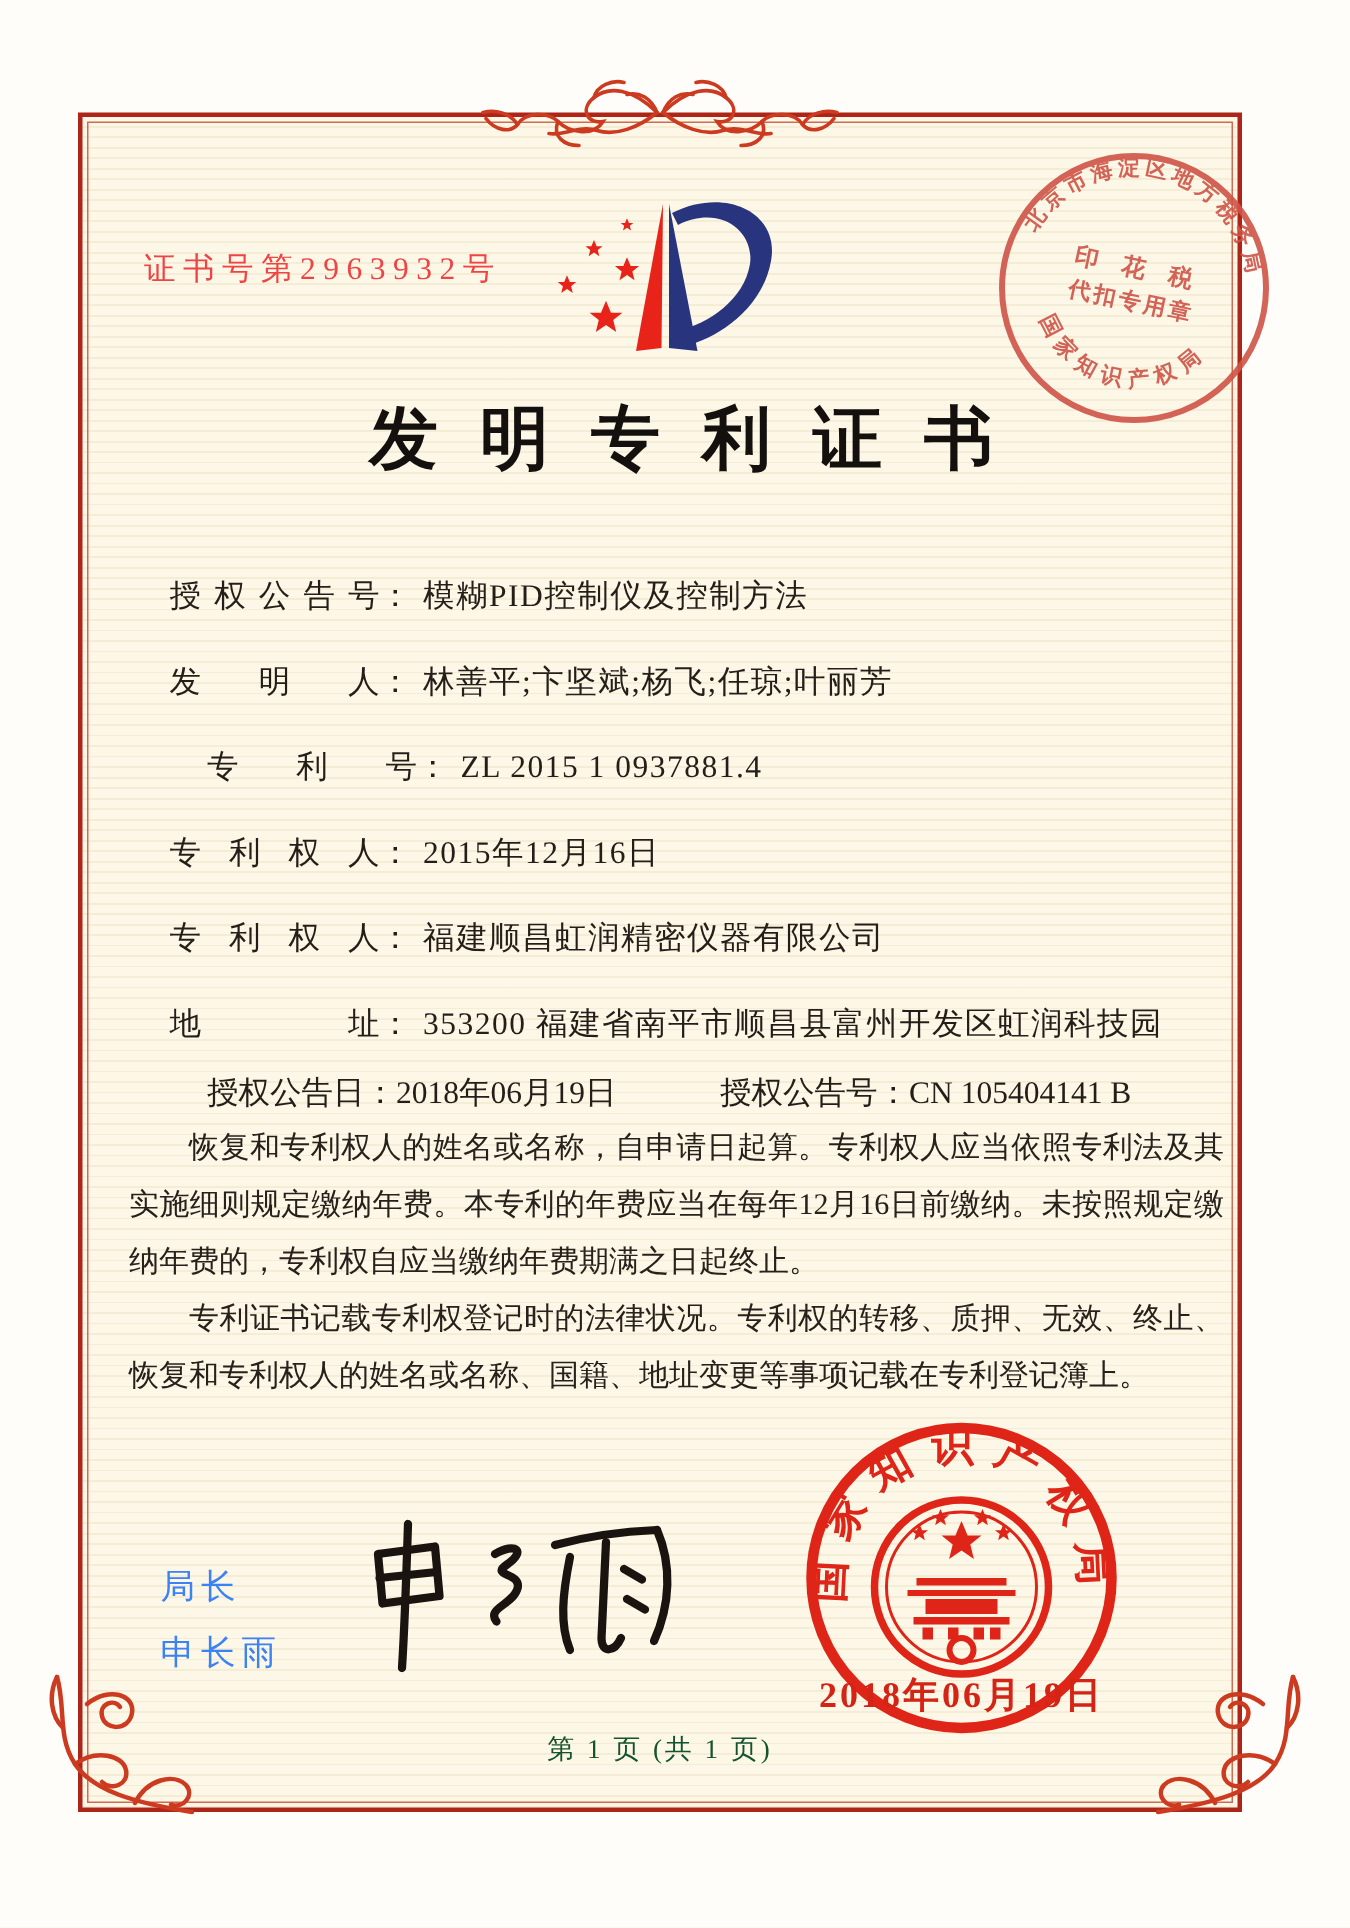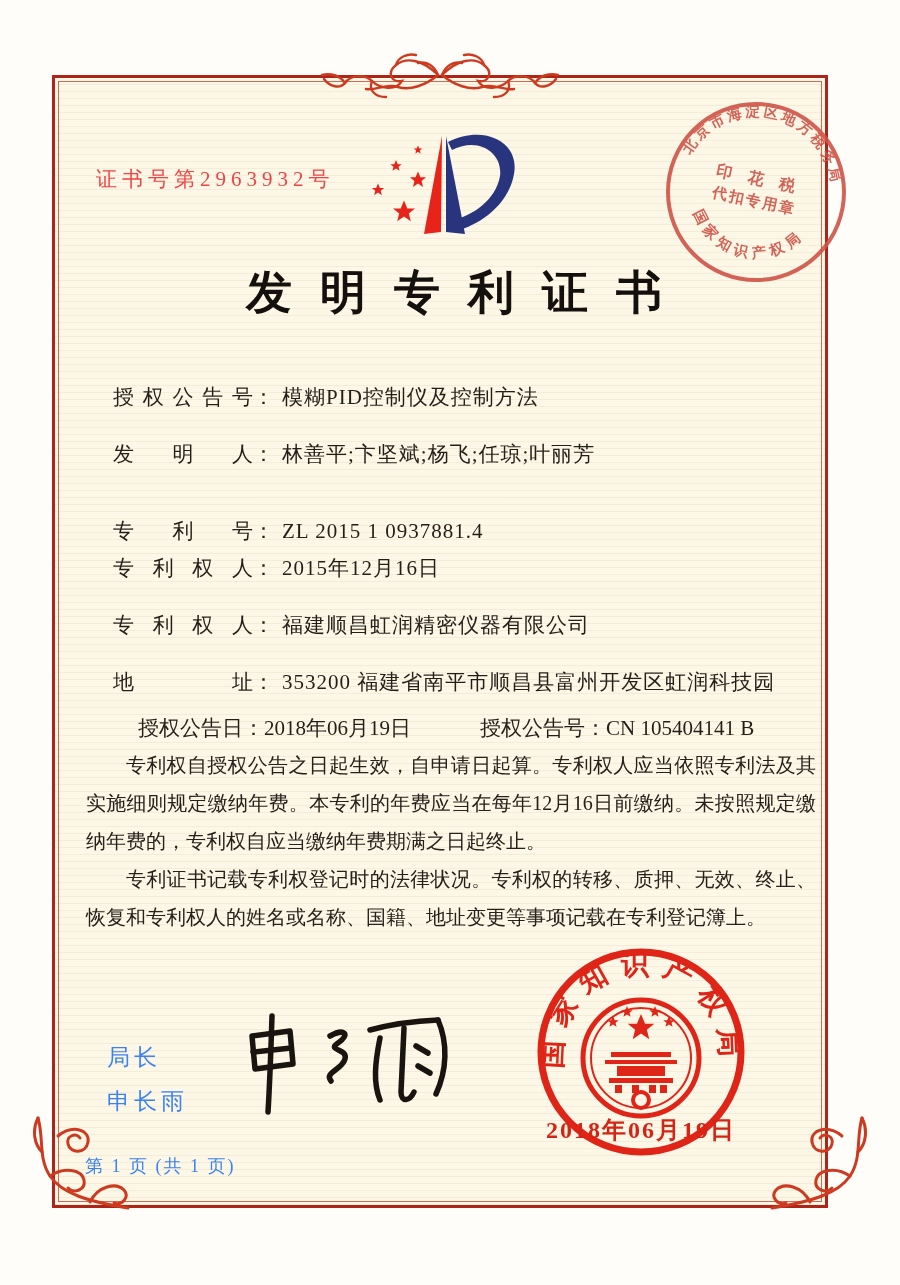--- a/index.html
+++ b/index.html
@@ -54,22 +54,22 @@
   .body-text p{margin:0;text-indent:2em;}
   
   .officer{position:absolute;left:107px;top:1036px;font-size:23px;letter-spacing:4px;line-height:44px;color:#3b82f6;}
   .signature{position:absolute;left:238px;top:1008px;width:240px;height:115px;}
   .cnipa-seal{position:absolute;left:533px;top:944px;width:216px;height:216px;}
   .seal-date{
     position:absolute;left:546px;top:1114px;font-size:24px;
     color:#d42415;letter-spacing:2px;white-space:nowrap;font-weight:bold;
   }
   .footer{
-    position:absolute;left:52px;top:1154px;width:776px;
-    font-size:18px;letter-spacing:2px;color:#3b82f6;margin-left:33px;
+    position:absolute;left:52px;top:1154px;width:776px;text-align:center;
+    font-size:18px;letter-spacing:2px;color:#14532d;
   }
 </style>
 </head>
 <body>
 
 <div class="frame">
   <div class="frame-inner"></div>
 </div>
 
 <div class="ornament" style="left:310px;top:45px;">
@@ -150,42 +150,42 @@
 </div>
 
 <div class="title">发明专利证书</div>
 
 <div class="row" style="top:383px;">
   <span class="row-label">授权公告号</span><span class="row-colon">：</span><span class="row-value">模糊PID控制仪及控制方法</span>
 </div>
 <div class="row" style="top:440px;">
   <span class="row-label">发明人</span><span class="row-colon">：</span><span class="row-value">林善平;卞坚斌;杨飞;任琼;叶丽芳</span>
 </div>
-<div class="row" style="top:517px;">
+<div class="row" style="top:497px;margin-left:25px;">
   <span class="row-label">专利号</span><span class="row-colon">：</span><span class="row-value">ZL 2015 1 0937881.4</span>
 </div>
 <div class="row" style="top:554px;">
   <span class="row-label">专利权人</span><span class="row-colon">：</span><span class="row-value">2015年12月16日</span>
 </div>
 <div class="row" style="top:611px;">
   <span class="row-label">专利权人</span><span class="row-colon">：</span><span class="row-value">福建顺昌虹润精密仪器有限公司</span>
 </div>
 <div class="row" style="top:668px;">
   <span class="row-label">地址</span><span class="row-colon">：</span><span class="row-value">353200 福建省南平市顺昌县富州开发区虹润科技园</span>
 </div>
 
 <div class="grant-row">
   <span>授权公告日</span><span>：</span><span>2018年06月19日</span>
   <span class="grant-right">
     <span>授权公告号</span><span>：</span><span>CN 105404141 B</span>
   </span>
 </div>
 
 <div class="body-text">
-  <p>专利权自授权公告之日起生效，自申请日起算。专利权人应当依照专利法及其实施细则规定缴纳年费。本专利的年费应当在每年12月16日前缴纳。未按照规定缴纳年费的，专利权自应当缴纳年费期满之日起终止。</p>
+  <p>恢复和专利权人的姓名或名称，自申请日起算。专利权人应当依照专利法及其实施细则规定缴纳年费。本专利的年费应当在每年12月16日前缴纳。未按照规定缴纳年费的，专利权自应当缴纳年费期满之日起终止。</p>
   <p>专利证书记载专利权登记时的法律状况。专利权的转移、质押、无效、终止、恢复和专利权人的姓名或名称、国籍、地址变更等事项记载在专利登记簿上。</p>
 </div>
 
 <div class="officer">
   <div>局长</div>
   <div>申长雨</div>
 </div>
 
 <div class="signature">
   <svg width="240" height="115" viewBox="0 0 240 115">

